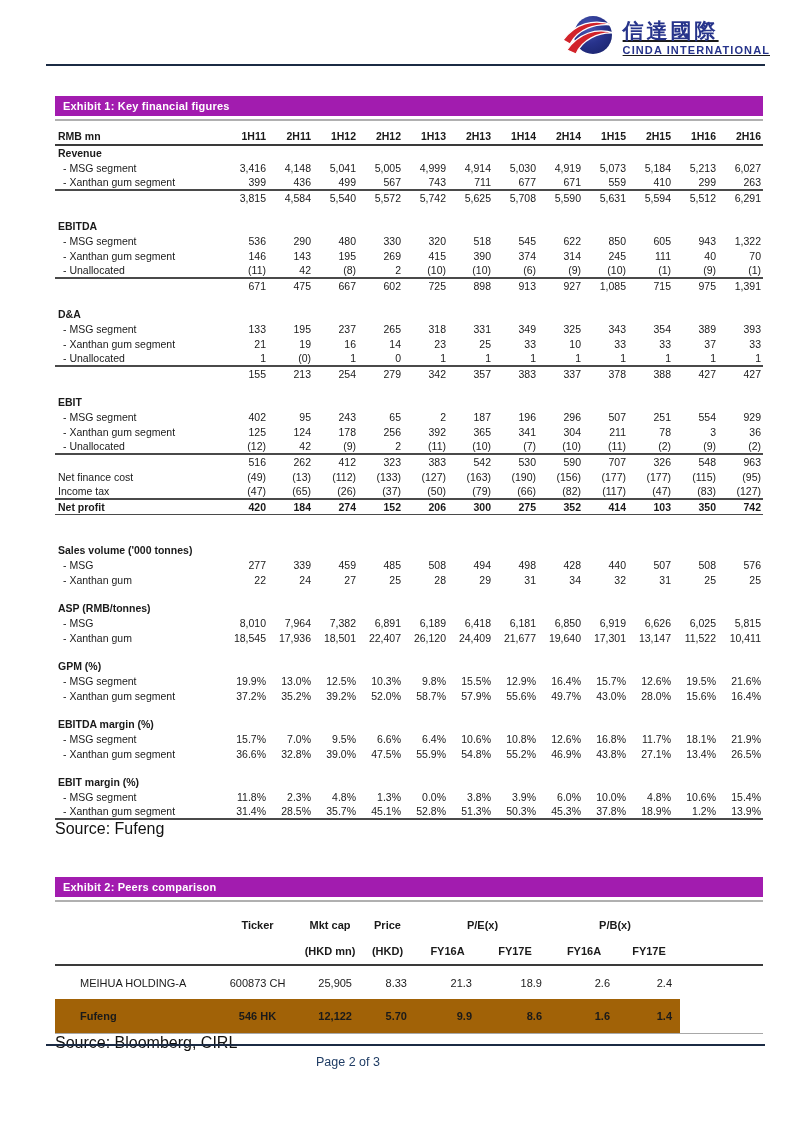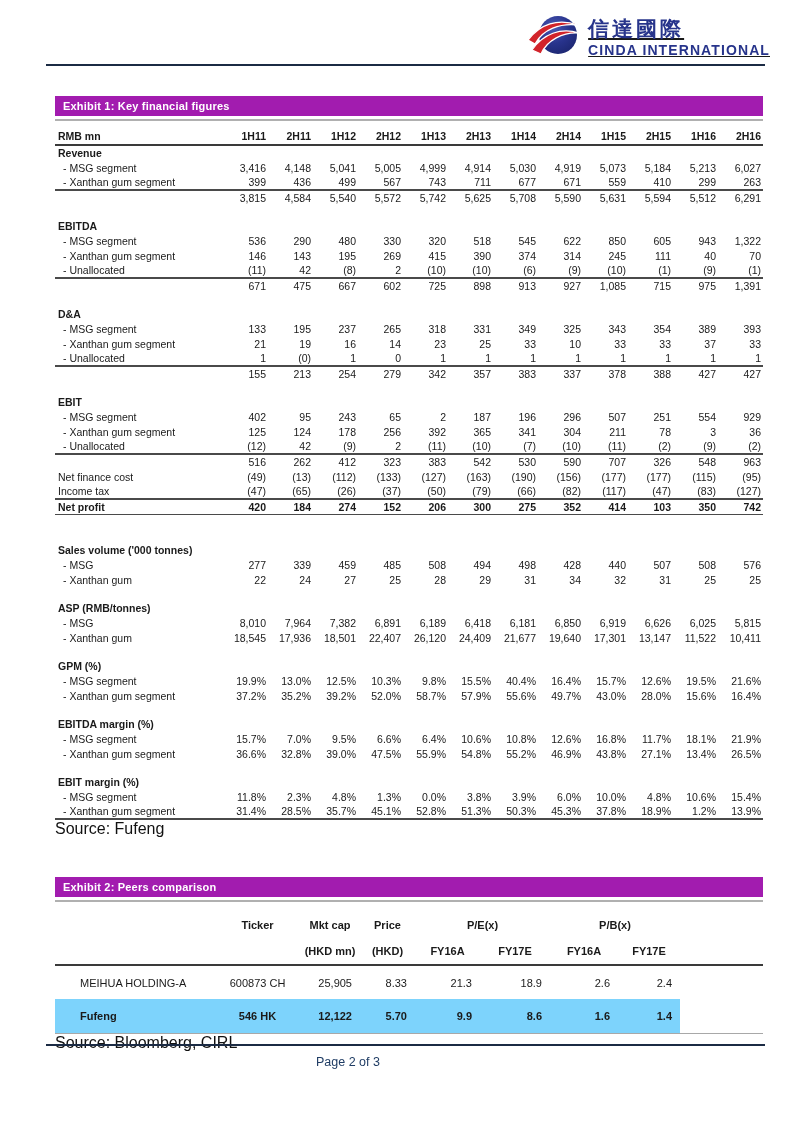--- a/index.html
+++ b/index.html
@@ -9,21 +9,21 @@
     font-family:"Liberation Sans", sans-serif; color:#1a1a1a;
     -webkit-font-smoothing:antialiased;
   }
   .page { position:relative; width:800px; height:1131px; overflow:hidden; background:#fff; }
 
   
   .logo { position:absolute; top:13px; right:30px; display:flex; align-items:center; gap:7px;text-decoration:underline; }
   .logo-globe { display:block; }
   .logo-text { display:flex; flex-direction:column; align-items:flex-start; }
   .logo-cn { color:#27348b; font-size:21px; font-weight:bold; letter-spacing:3px; line-height:24px; white-space:nowrap; }
-  .logo-en { color:#27348b; font-size:14px; font-weight:bold; letter-spacing:1.1px; margin-top:1px; white-space:nowrap; }
+  .logo-en { color:#27348b; font-size:11px; font-weight:bold; letter-spacing:1.1px; margin-top:1px; white-space:nowrap; }
   .top-rule { position:absolute; top:64px; left:46px; width:719px; height:2px; background:#1b2b44; }
 
   
   .content { position:absolute; top:96px; left:55px; width:708px; }
 
   .exhibit-bar {
     background:#a21caf; color:#ffffff; font-weight:bold; font-size:11px;
     padding:4px 8px 4px 8px; letter-spacing:0.2px;
   }
   .bar-shadow { height:2px; background:#b0b0b0; margin-top:3px; }
@@ -46,21 +46,21 @@
 
   
   .exh2 { margin-top:39px; }
   .exh2-table { width:708px; margin-top:9px; font-size:11px; border-bottom:1px solid #a8a8a8; }
   .exh2-table th, .exh2-table td { padding:0; white-space:nowrap; overflow:hidden; }
   .exh2-table thead th { font-weight:bold; height:27px; vertical-align:middle; text-align:center; }
   .exh2-table thead tr.sub th { border-bottom:2px solid #3a3a3a; }
   .exh2-table tbody td { height:34px; vertical-align:middle; text-align:right; padding-right:8px; }
   .exh2-table tbody td.name { text-align:left; padding-left:25px; padding-right:0; }
   .exh2-table tbody td.tick { text-align:center; padding-right:0; }
-  .exh2-table tbody tr.hl td { background:#7dd3fc; font-weight:bold; }
+  .exh2-table tbody tr.hl td { background:#a16207; font-weight:bold; }
   .exh2-table tbody tr.hl td.filler { background:transparent; }
 
   
   .footer-rule { position:absolute; top:1044px; left:46px; width:719px; height:2px; background:#1b2b44; }
   .page-num { position:absolute; top:1055px; left:0; width:696px; text-align:center; color:#1f3c64; font-size:12.5px; }
 </style>
 </head>
 <body>
 
 <div class="page">
@@ -580,21 +580,21 @@
               <td class="num"></td>
             </tr>
             <tr class="r-data">
               <td class="lbl indent">- MSG segment</td>
               <td class="num">19.9%</td>
               <td class="num">13.0%</td>
               <td class="num">12.5%</td>
               <td class="num">10.3%</td>
               <td class="num">9.8%</td>
               <td class="num">15.5%</td>
-              <td class="num">40.4%</td>
+              <td class="num">12.9%</td>
               <td class="num">16.4%</td>
               <td class="num">15.7%</td>
               <td class="num">12.6%</td>
               <td class="num">19.5%</td>
               <td class="num">21.6%</td>
             </tr>
             <tr class="r-data">
               <td class="lbl indent">- Xanthan gum segment</td>
               <td class="num">37.2%</td>
               <td class="num">35.2%</td>

